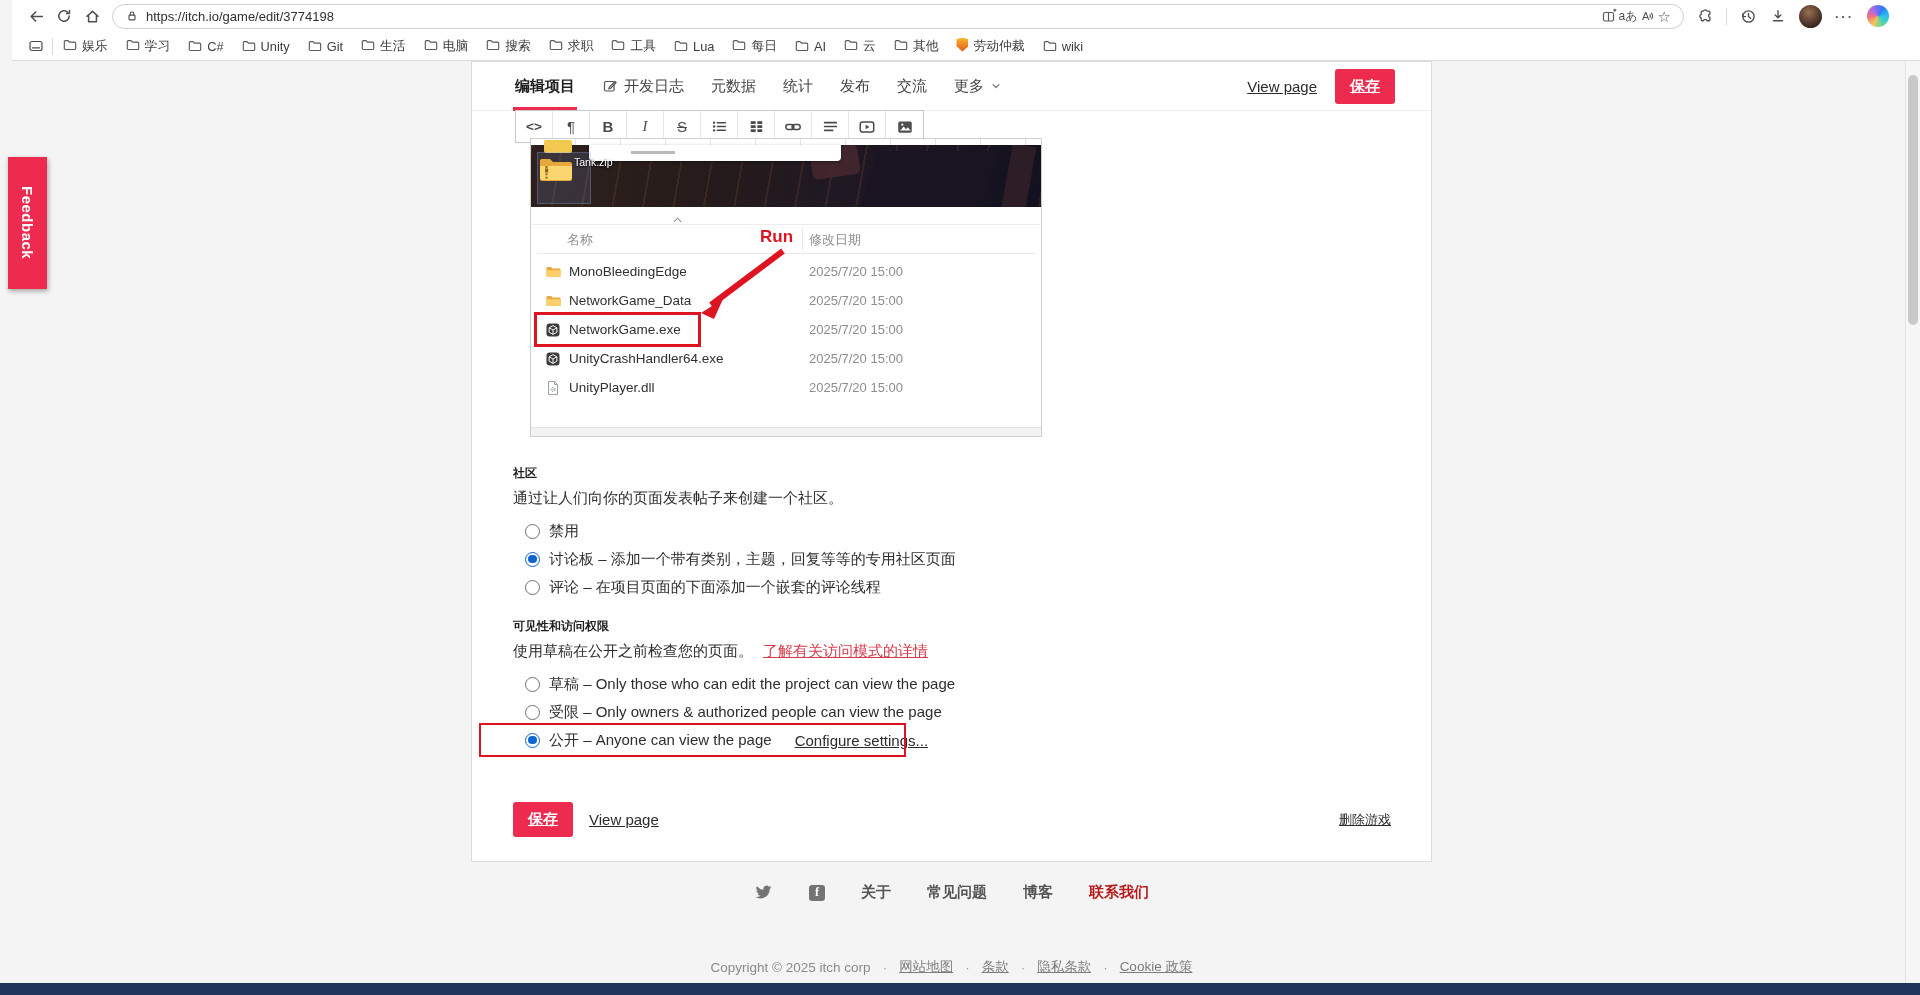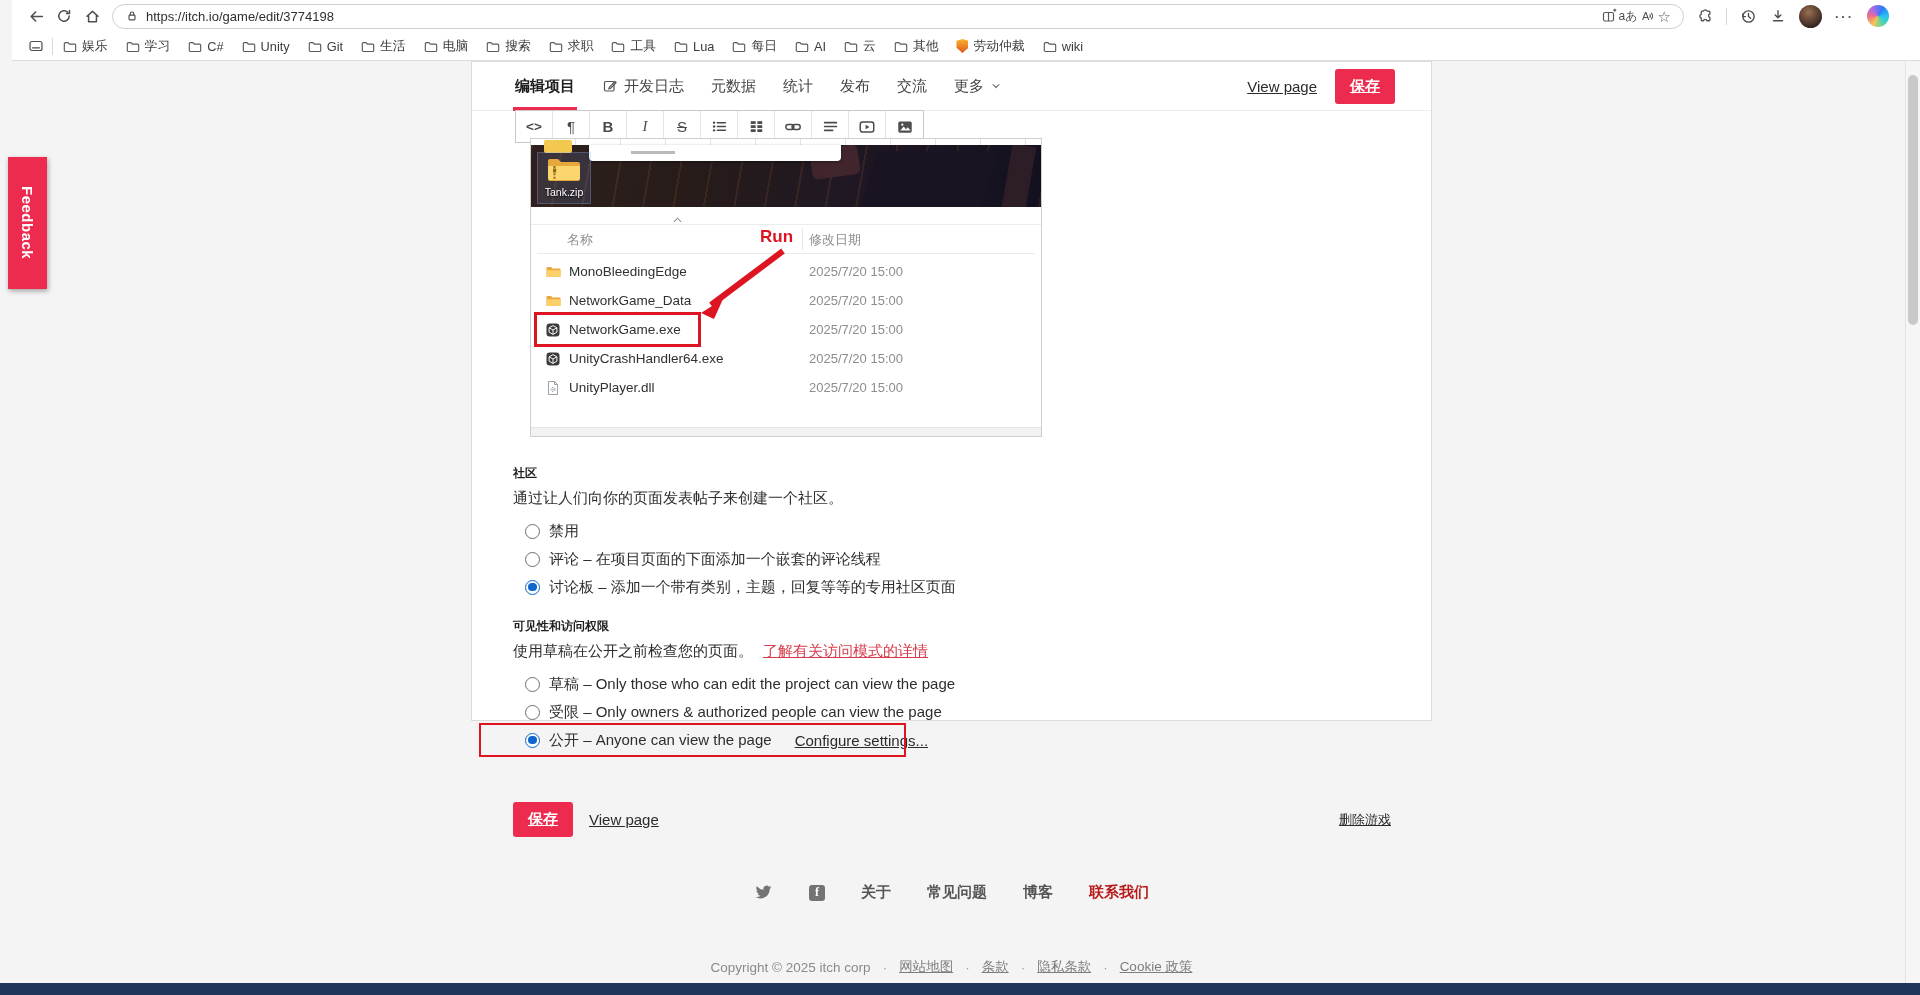--- a/index.html
+++ b/index.html
@@ -22,26 +22,26 @@
 .vsep{width:1px;height:17px;background:#d9d9d9;flex:none}
 .star{font-size:15px;color:#5a5a5a;line-height:1}
 .dots{font-size:13px;color:#5a5a5a;letter-spacing:2px;font-weight:bold}
 .avatar{width:23px;height:23px;border-radius:50%;flex:none;
   background:radial-gradient(circle at 42% 32%,#96714f 0%,#6b4a3a 35%,#33241f 75%,#1d1512 100%)}
 .copilot{width:22px;height:22px;border-radius:50%;flex:none;
   background:conic-gradient(from 30deg,#2f7cf6,#27c1f0,#54d7a9,#f6c452,#ee6d8a,#a06af0,#2f7cf6)}
 .translate{font-size:12px;color:#4e4e4e}
 .row2{height:29px;border-bottom:1px solid #dcdcdc;display:flex;align-items:center;padding:0 10px;gap:2px;
   font-size:12.8px;color:#3c3c3c;background:#fff}
-.bm{display:flex;align-items:center;gap:5px;padding:3px 8px;border-radius:4px;white-space:nowrap}
+.bm{display:flex;gap:5px;padding:3px 8px;border-radius:4px;white-space:nowrap}
 .shield{width:12px;height:14px;flex:none;background:linear-gradient(180deg,#f7b52c,#e2571f);
   clip-path:polygon(50% 0,100% 12%,100% 62%,50% 100%,0 62%,0 12%)}
 
 
-.card{position:absolute;left:471px;top:61px;width:961px;height:660px;background:#fff;border:1px solid #dcdcdc}
+.card{position:absolute;left:471px;top:61px;width:961px;height:801px;background:#fff;border:1px solid #dcdcdc}
 .tabbar{position:absolute;top:0;left:0;right:0;height:49px;display:flex;align-items:center;
   padding:0 36px 0 43px;border-bottom:1px solid #ededed;gap:27px;font-size:15px;color:#454545}
 .tab{position:relative;height:100%;display:flex;align-items:center;gap:6px;white-space:nowrap}
 .tab.active{font-weight:bold;color:#1f1f1f}
 .tab.active::after{content:"";position:absolute;left:-2px;right:-2px;bottom:-1px;height:4px;background:var(--accent)}
 .ulink{color:#2b2b2b;text-decoration:underline}
 .btn-save{background:var(--accent);color:#fff;font-weight:bold;font-size:15px;
   padding:8px 15px;border-radius:3px;border:none;display:inline-block}
 .tab-actions{margin-left:auto;display:flex;align-items:center;gap:18px}
 
@@ -62,21 +62,21 @@
 .shot-dark::before{content:"";position:absolute;inset:0;
   background:repeating-linear-gradient(100deg,rgba(150,90,50,.18) 0 2px,transparent 2px 30px)}
 .furn1{position:absolute;right:52px;top:6px;width:120px;height:58px;background:#191322;transform:skewX(-18deg)}
 .furn2{position:absolute;right:182px;top:2px;width:48px;height:30px;background:#47282f;border-radius:6px;transform:rotate(-8deg);opacity:.85}
 .furn3{position:absolute;right:10px;top:0;width:24px;height:64px;background:#2c1d26;transform:rotate(10deg)}
 .popup-frag{position:absolute;left:58px;top:6px;width:252px;height:16px;background:#fff;
   border-radius:0 0 4px 4px;box-shadow:0 1px 3px rgba(0,0,0,.45)}
 .popup-squiggle{position:absolute;left:42px;top:6px;width:44px;height:3px;background:#b9b9b9}
 .folder-frag{position:absolute;left:13px;top:1px;width:28px;height:13px;background:#f3c84e;border-radius:2px}
 .zipblock{position:absolute;left:6px;top:13px;width:54px;height:52px;background:rgba(140,170,255,.14);
-  border:1px solid rgba(160,190,255,.25);display:flex;flex-direction:column;align-items:center;padding-top:2px}
+  border:1px solid rgba(160,190,255,.25);display:flex;flex-direction:row;align-items:flex-start;padding-top:2px}
 .ziplabel{font-size:10.5px;color:#fff;text-shadow:0 1px 2px #000;margin-top:1px}
 .filearea{position:absolute;top:68px;left:0;right:0;bottom:0;background:#fff}
 .fa-topline{position:absolute;top:17px;left:0;right:0;height:1px;background:#ececec}
 .fa-caret{position:absolute;top:10px;left:142px;color:#8f8f8f}
 .fa-headers{position:absolute;top:20px;left:0;right:0;height:25px}
 .fa-h1{position:absolute;left:36px;top:4px;font-size:13px;color:#8e8e8e}
 .fa-h2{position:absolute;left:278px;top:4px;font-size:13px;color:#8e8e8e}
 .fa-vline{position:absolute;left:271px;top:1px;height:22px;width:1px;background:#e6e6e6}
 .fa-hline{position:absolute;top:46px;left:6px;right:6px;height:1px;background:#ebebeb}
 .frows{position:absolute;top:50px;left:0;right:0}
@@ -539,26 +539,26 @@
 
   <div class="sec sec-community">
     <h3>社区</h3>
     <div class="desc">通过让人们向你的页面发表帖子来创建一个社区。</div>
     <div class="opts">
       <div class="optrow">
         <span class="radio"></span>
         <span>禁用</span>
       </div>
       <div class="optrow">
+        <span class="radio on"></span>
+        <span>讨论板 – 添加一个带有类别，主题，回复等等的专用社区页面</span>
+      </div>
+      <div class="optrow">
         <span class="radio"></span>
         <span>评论 – 在项目页面的下面添加一个嵌套的评论线程</span>
-      </div>
-      <div class="optrow">
-        <span class="radio on"></span>
-        <span>讨论板 – 添加一个带有类别，主题，回复等等的专用社区页面</span>
       </div>
     </div>
   </div>
 
   <div class="sec sec-visibility">
     <h3>可见性和访问权限</h3>
     <div class="desc">
       <span>使用草稿在公开之前检查您的页面。</span><a class="redlink" href="#">了解有关访问模式的详情</a>
     </div>
     <div class="opts">

